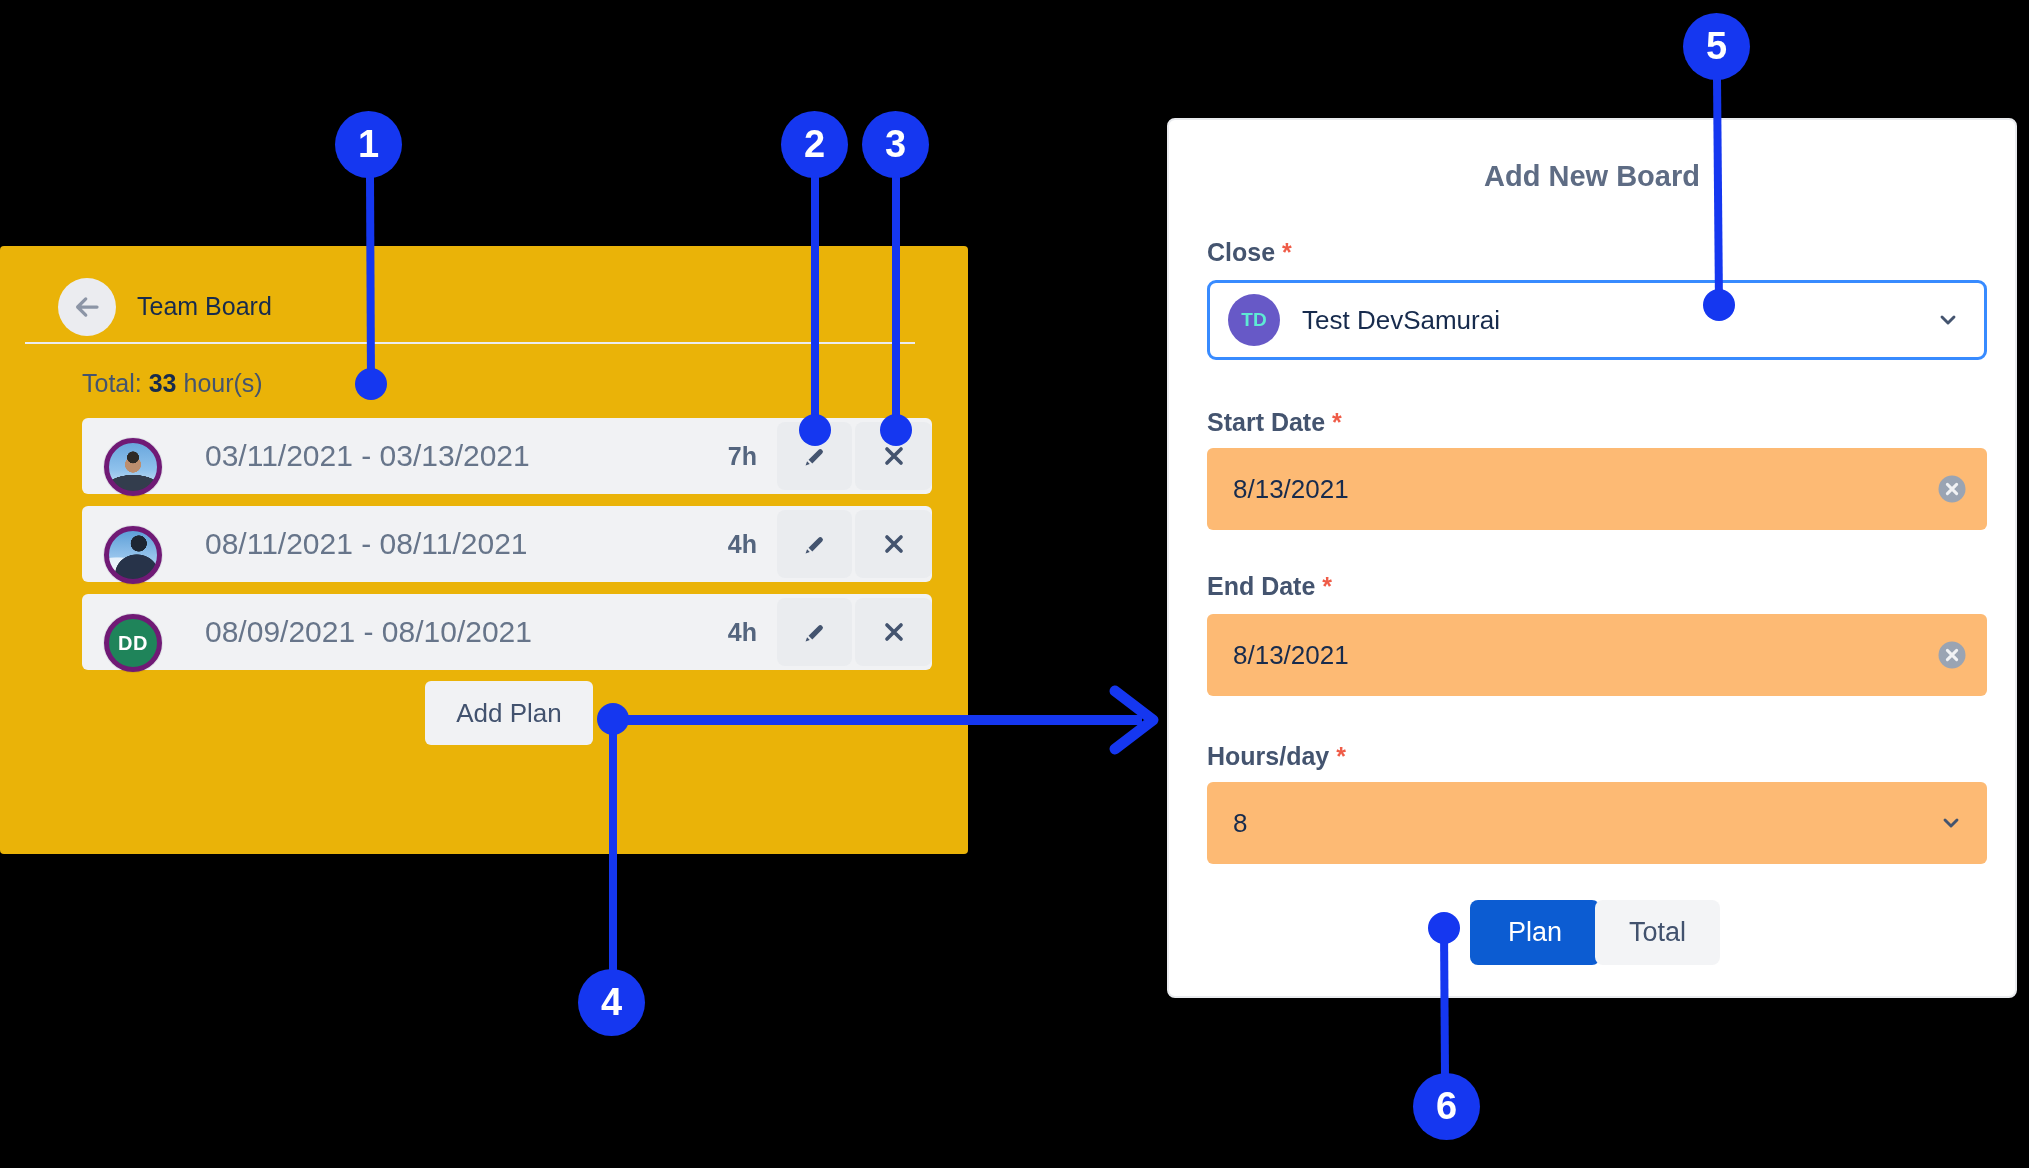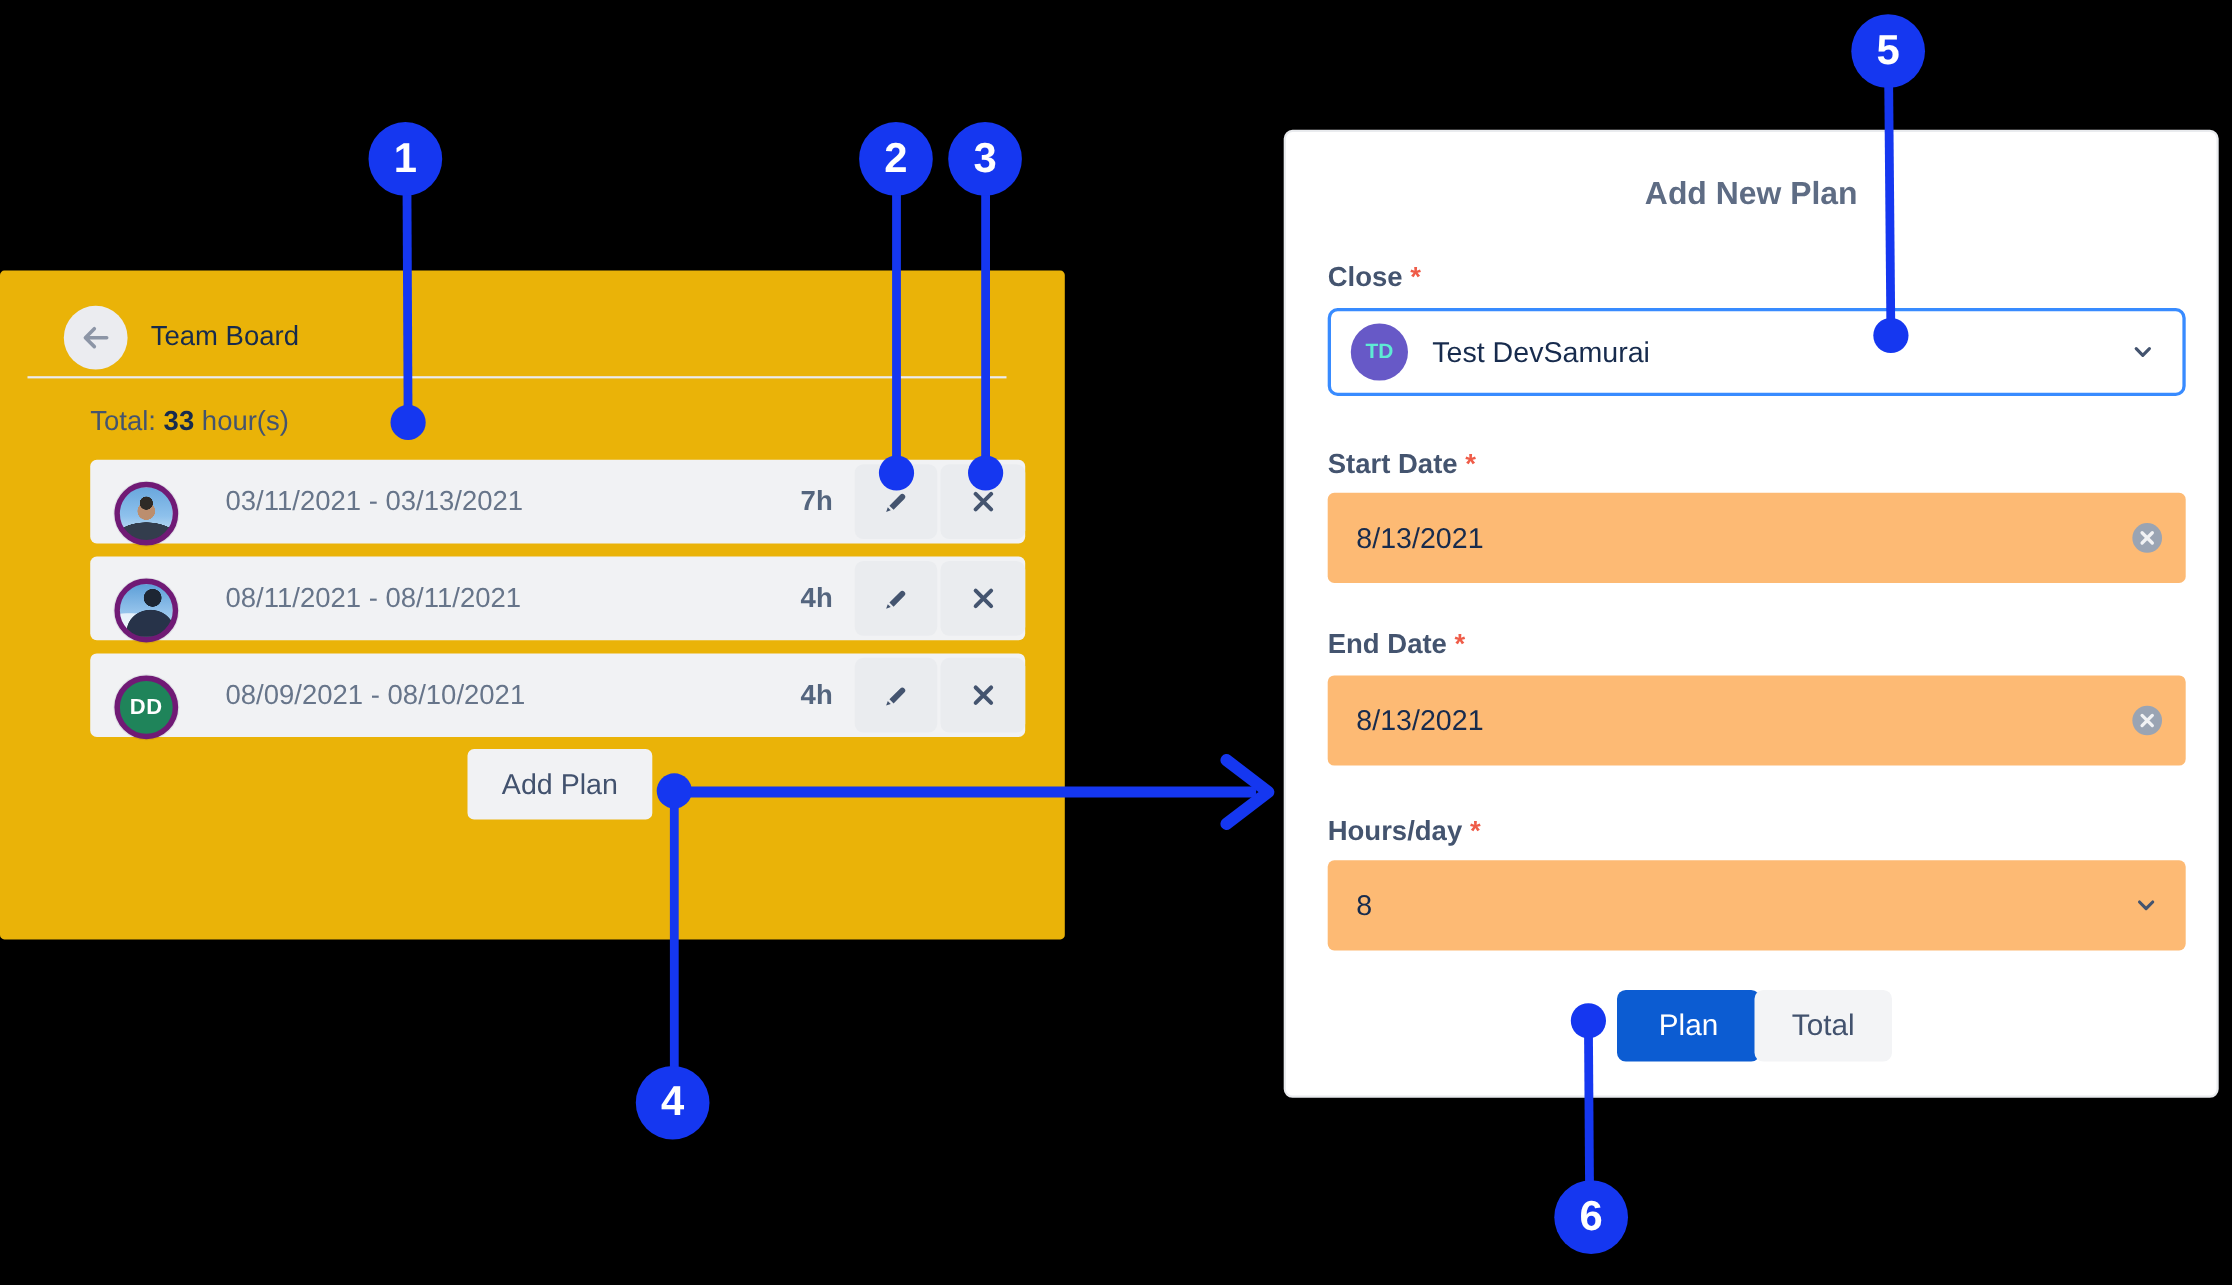--- a/index.html
+++ b/index.html
@@ -49,21 +49,21 @@
       radial-gradient(ellipse 52% 18% at 18% 72%, rgba(255,255,255,.75) 0 88%, rgba(0,0,0,0) 100%),
       linear-gradient(180deg,#5d9fd8 0%,#9cc8ee 60%,#cfe5f6 100%);
   }
   .avatar-initials{
     display:flex;align-items:center;justify-content:center;
     color:#fff;font-weight:700;font-size:20px;letter-spacing:.5px;
   }
   .avatar-green{background:#1F845A;}
   .row-dates{
     position:absolute;left:123px;top:0;height:100%;display:flex;align-items:center;
-    font-size:25px;color:#67758A;
+    font-size:30px;color:#67758A;
   }
   .row-hours{
     position:absolute;right:175px;top:0;height:100%;display:flex;align-items:center;
     font-size:25px;font-weight:700;color:#54657E;
   }
   .row-action{
     position:absolute;top:4px;height:68px;border-radius:8px;background:#EAECEF;
     display:flex;align-items:center;justify-content:center;cursor:pointer;
   }
   .btn-edit{left:695px;width:75px;}
@@ -219,21 +219,21 @@
         </svg>
       </span>
     </div>
   </div>
 
   <div class="add-plan-btn">Add Plan</div>
 </div>
 
 <div class="abs dialog-panel">
 
-  <div class="dialog-title">Add New Plan</div>
+  <div class="dialog-title">Add New Board</div>
 
   <div class="field-label lbl-member">
     <span>Close</span><span class="req">*</span>
   </div>
   <div class="member-select">
     <div class="member-avatar">TD</div>
     <div class="member-name">Test DevSamurai</div>
     <span class="chev" style="display:flex;">
       <svg width="24" height="24" viewBox="0 0 20 20" fill="none">
         <path d="M5 7.5 10 12.5 15 7.5" stroke="#44546F" stroke-width="2.4" stroke-linecap="round" stroke-linejoin="round"></path>

